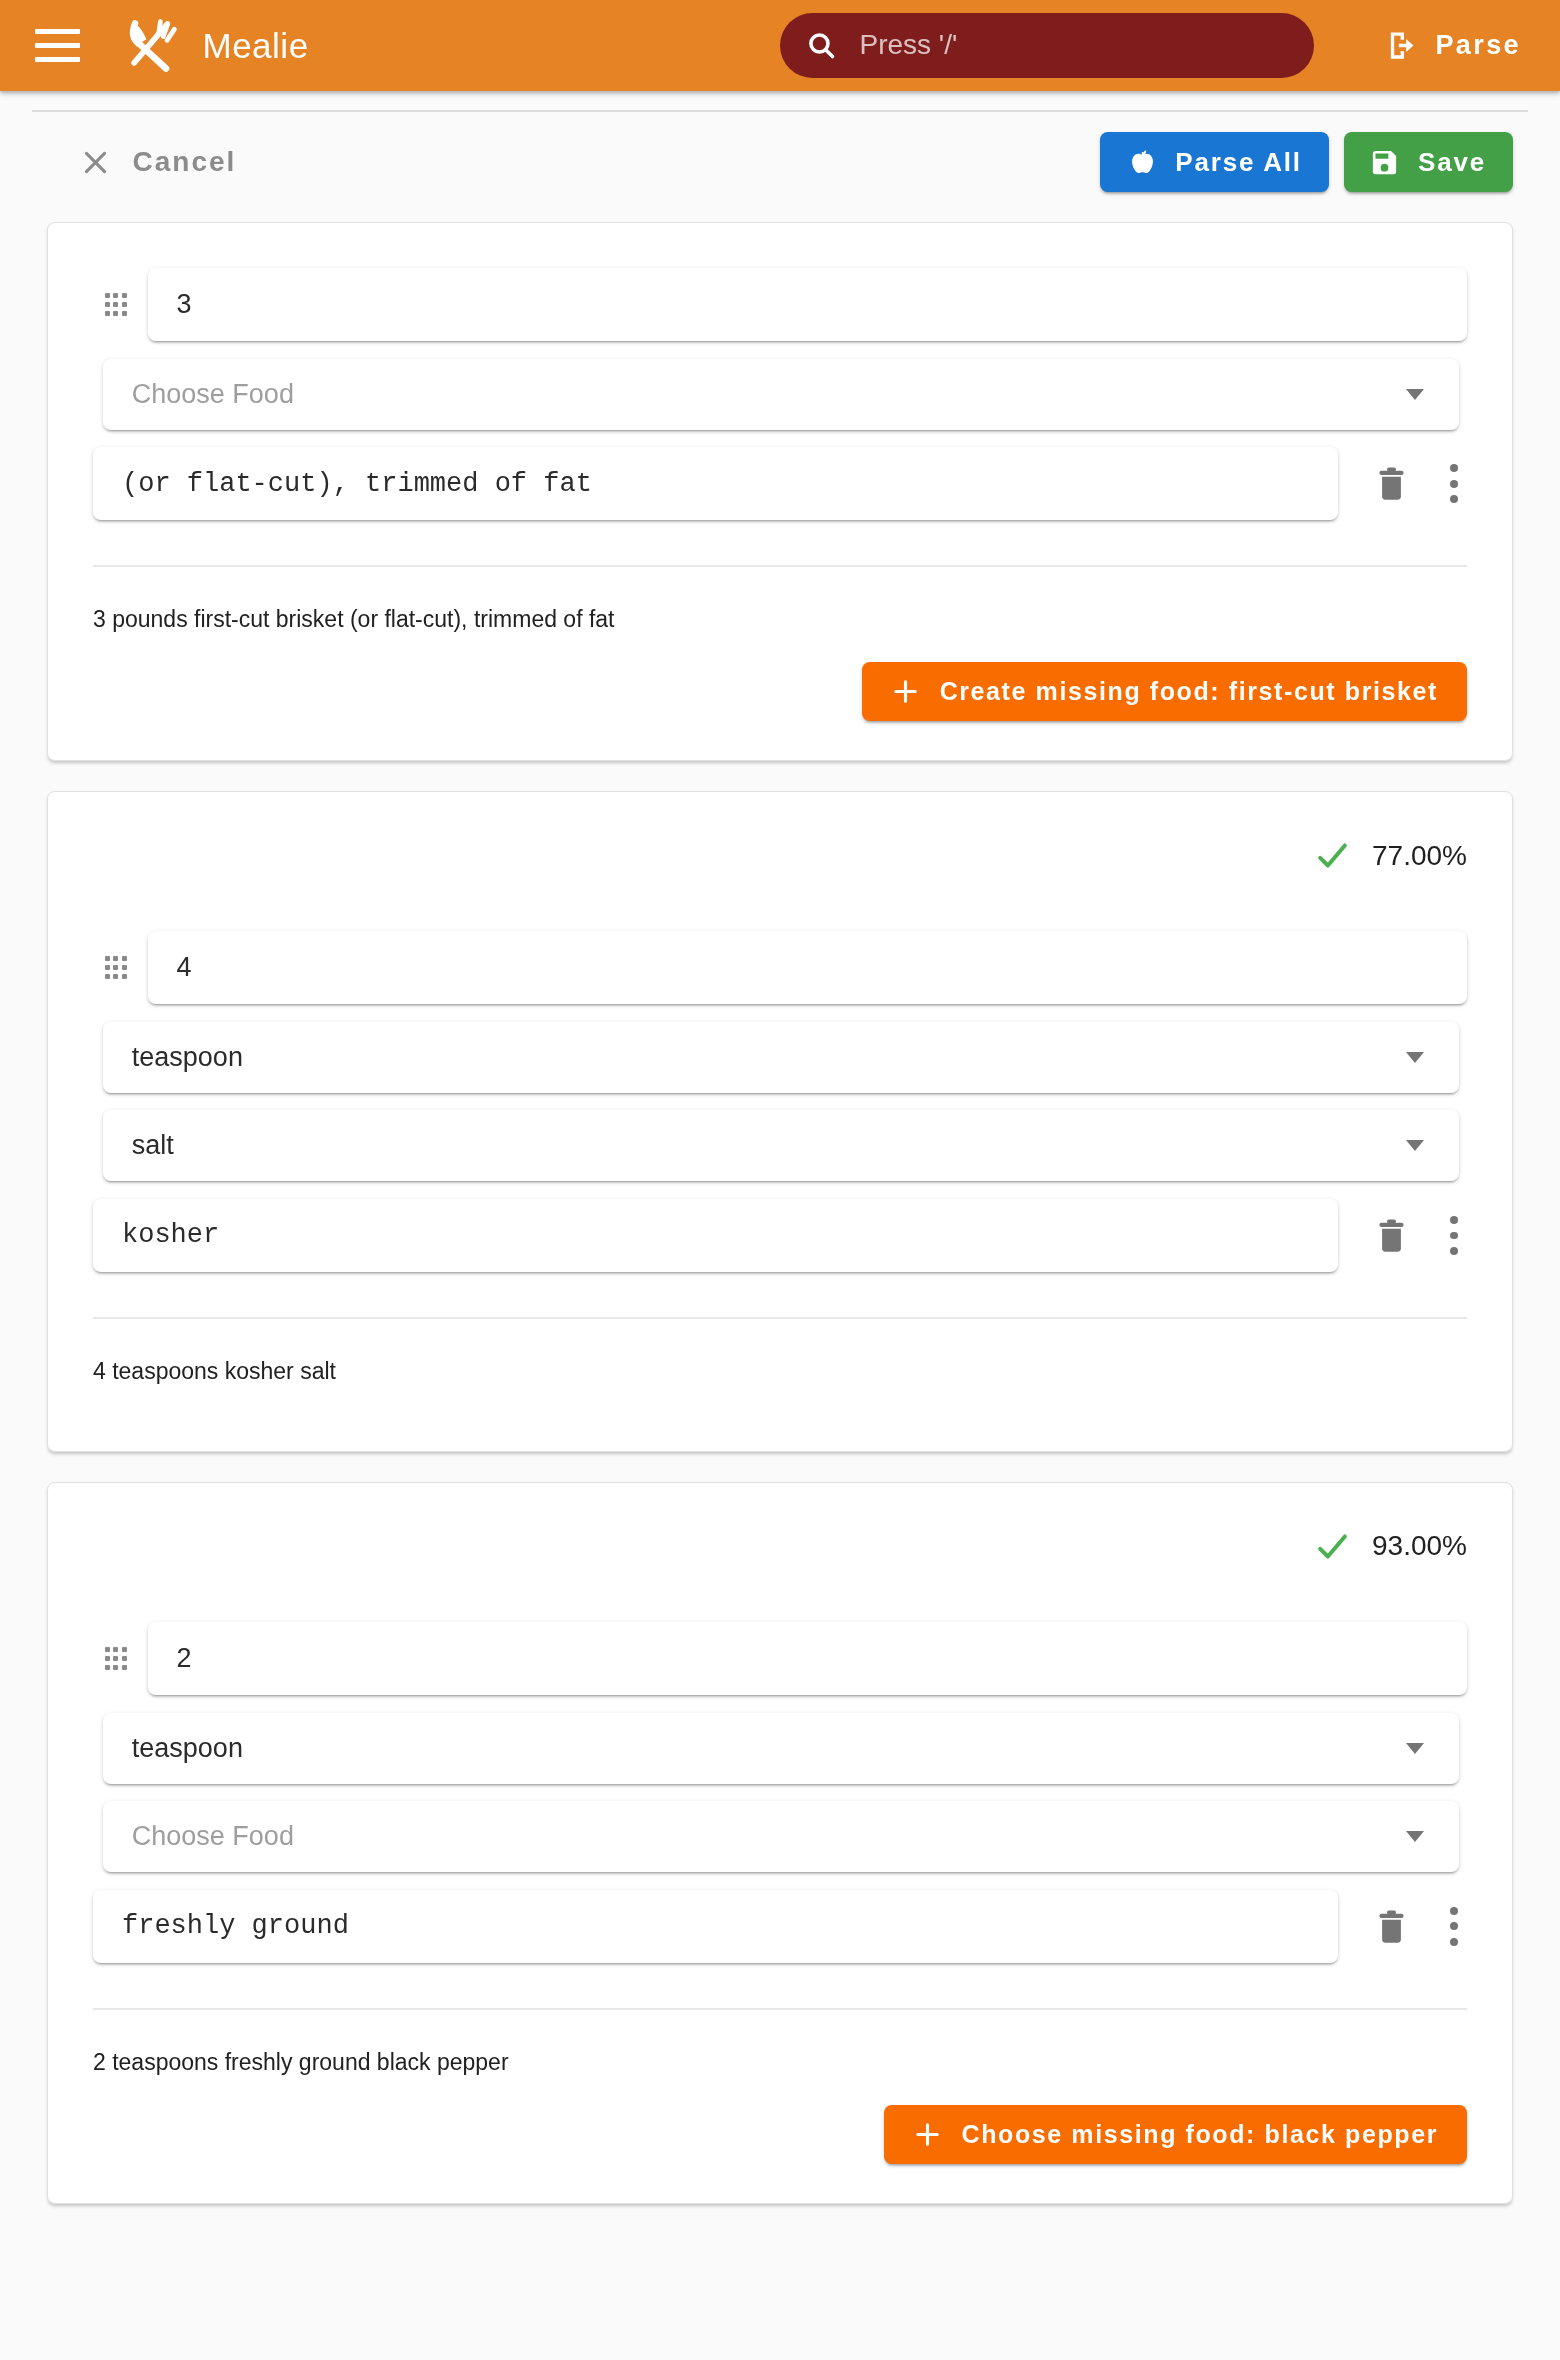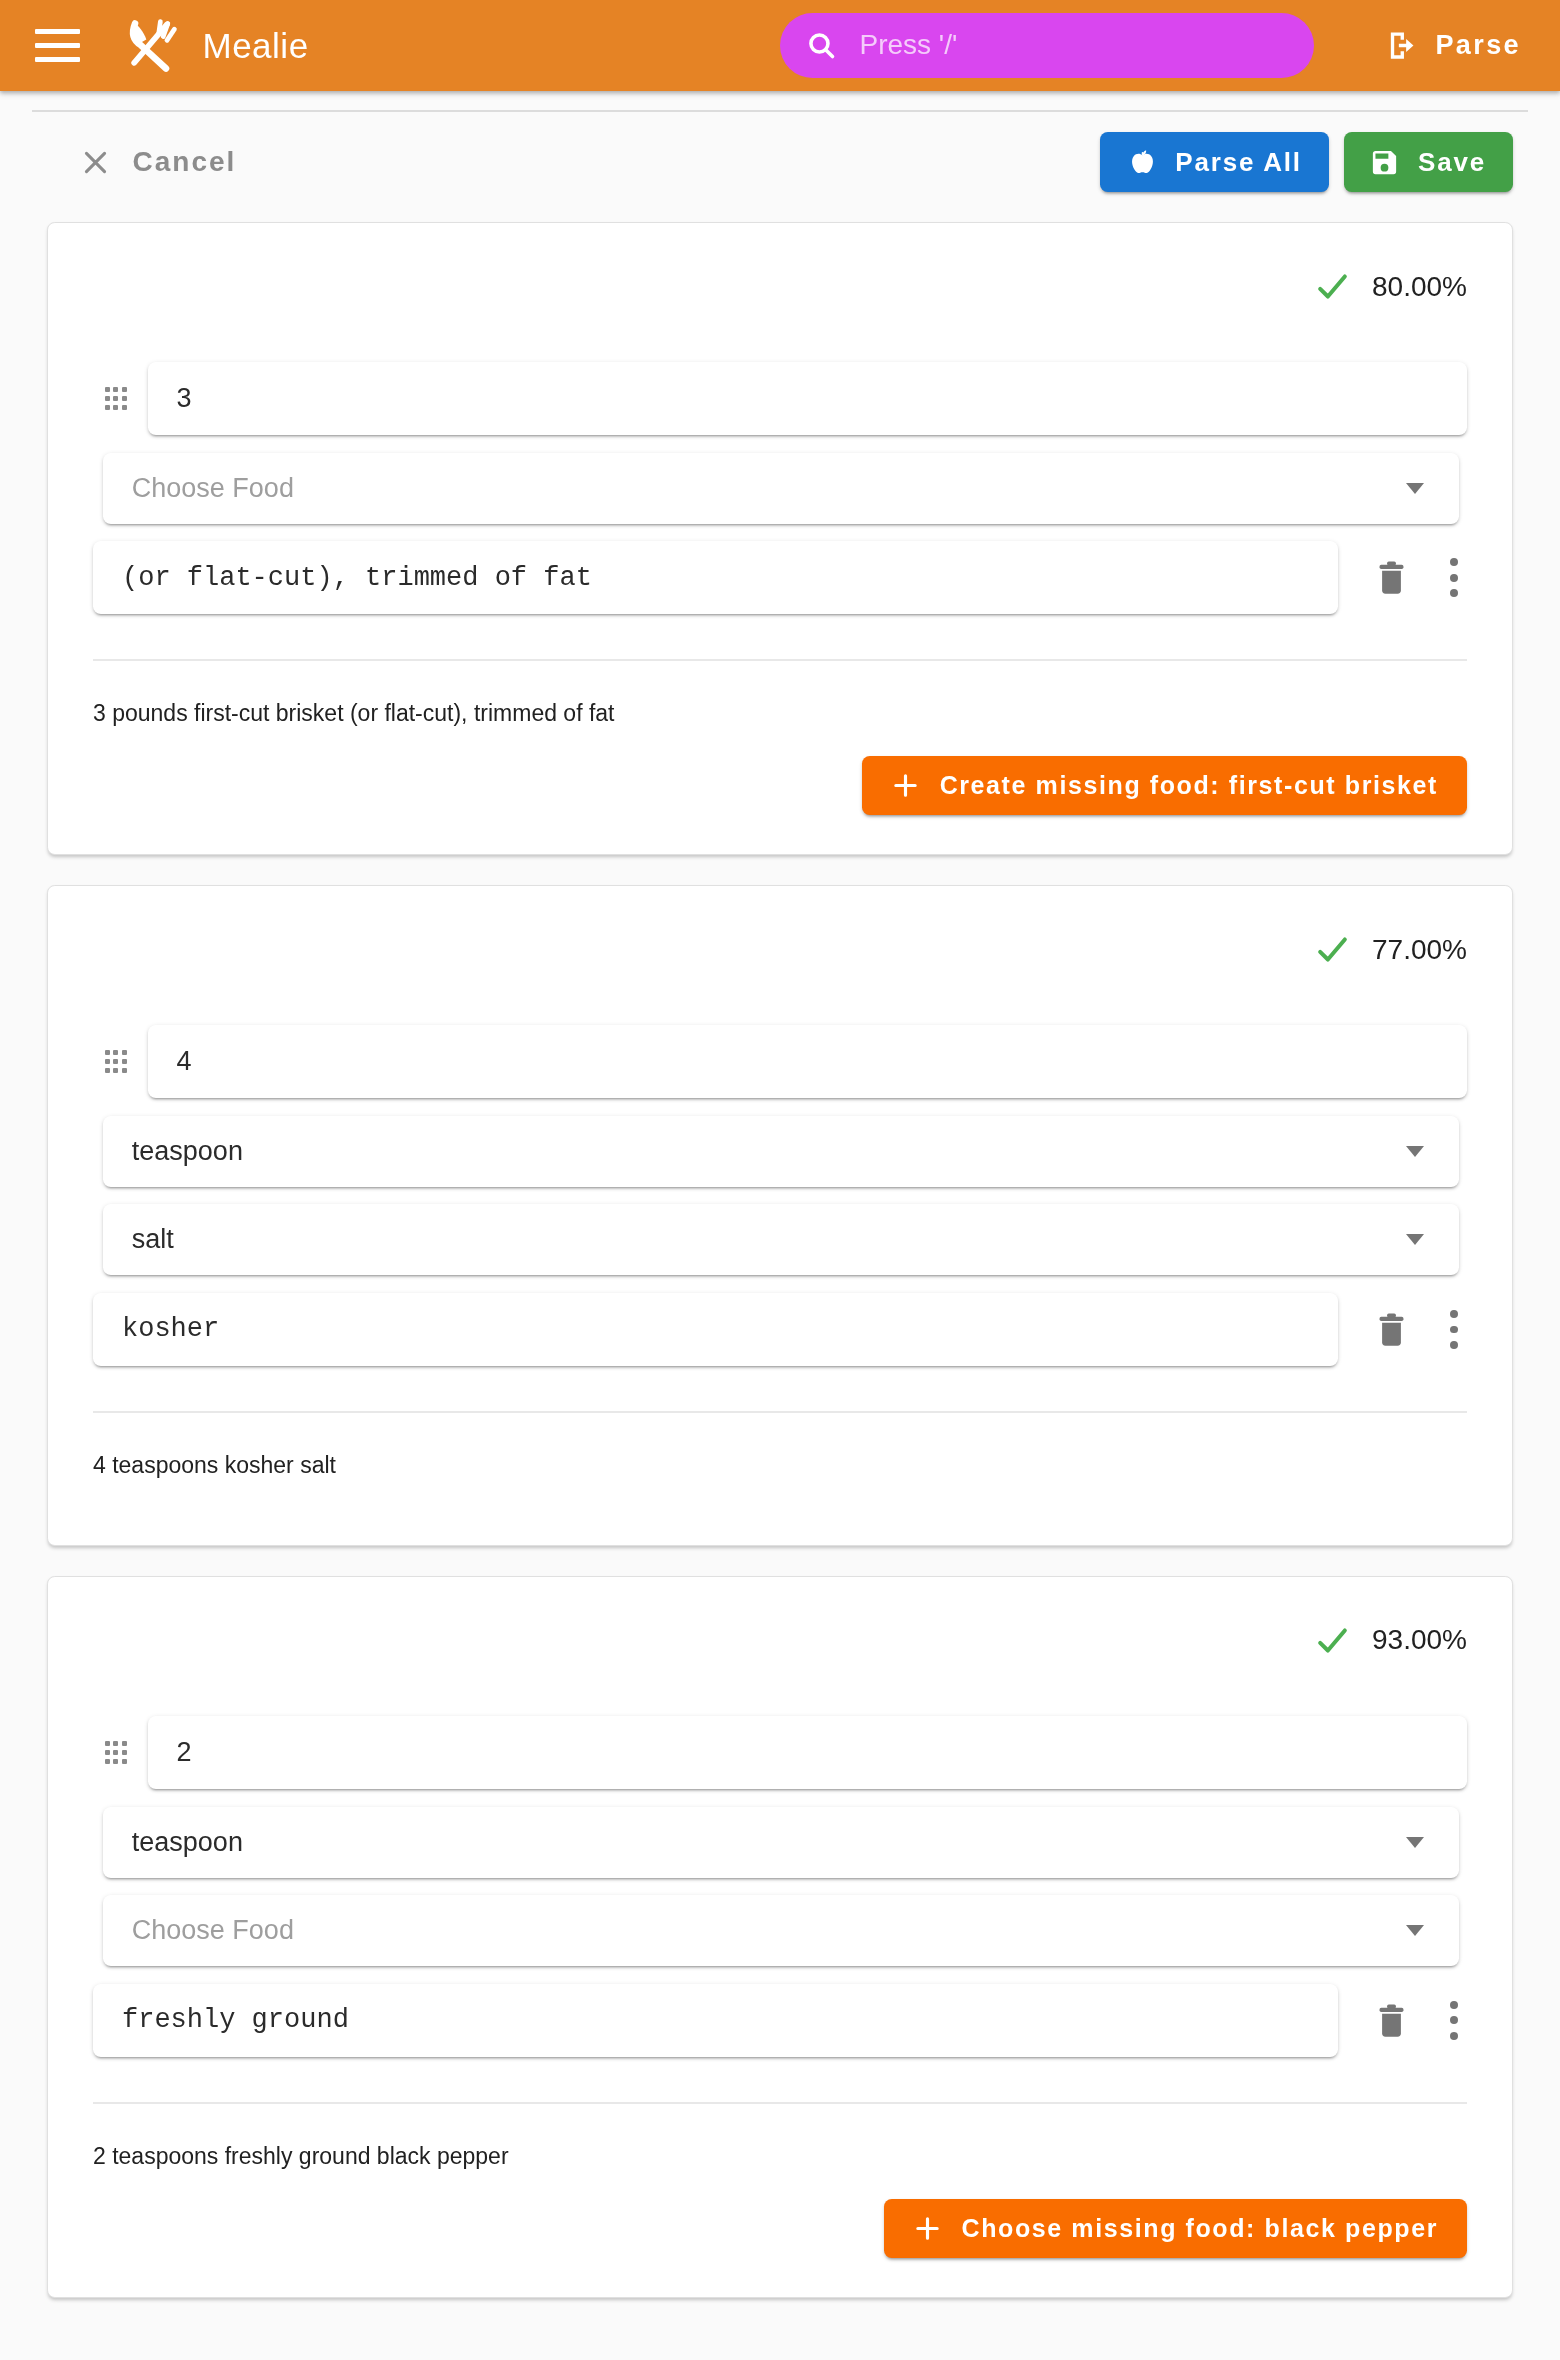--- a/index.html
+++ b/index.html
@@ -19,21 +19,21 @@
     box-shadow:0 2px 3.9px rgba(0,0,0,.25), 0 3.9px 5.9px rgba(0,0,0,.08);
     z-index:10;
   }
   .hamburger { margin-left:35px; width:45px; display:flex; flex-direction:column; gap:8.8px; cursor:pointer; }
   .hamburger span { display:block; height:4.9px; background:#fff; border-radius:1px; }
   .logo { margin-left:41px; width:60px; height:60px; }
   .app-title { margin-left:21.5px; font-size:35px; font-weight:500; color:#fff; letter-spacing:0.5px; }
   .searchbar {
     position:absolute; left:780px; top:12.7px;
     width:534px; height:65px;
-    background:#d946ef;
+    background:#7f1d1d;
     border-radius:33px;
     display:flex; align-items:center;
     padding:0 25px;
   }
   .searchbar svg { width:33px; height:33px; flex:0 0 auto; }
   .search-placeholder { margin-left:21.5px; font-size:28px; color:rgba(255,255,255,.72); }
   .logout-btn {
     margin-left:auto; margin-right:39px;
     display:flex; align-items:center; gap:15.6px;
     color:#fff; font-size:27px; font-weight:bold; letter-spacing:2.4px;
@@ -195,26 +195,20 @@
     <svg viewBox="0 0 24 24" fill="#fff" fill-rule="evenodd">
       <path d="M17 3 H5 C3.9 3 3 3.9 3 5 V19 A2 2 0 0 0 5 21 H19 A2 2 0 0 0 21 19 V7 L17 3 Z M15 9 H5 V5 H15 Z M12 19 A3 3 0 0 1 9 16 A3 3 0 0 1 12 13 A3 3 0 0 1 15 16 A3 3 0 0 1 12 19 Z"></path>
     </svg>
     <span>Save</span>
   </button>
 </div>
 
 <div class="cards">
 
   <section class="card">
-    <div class="confidence">
-      <svg viewBox="0 0 24 24" fill="none" stroke="#4CAF50" stroke-width="2.6" stroke-linecap="round" stroke-linejoin="round">
-        <path d="M4 13.5 L9 18.5 L20 5.5"></path>
-      </svg>
-      <span class="confidence-value">80.00%</span>
-    </div>
     <div class="row row-qty">
       <div class="drag-handle">
           <i></i>
           <i></i>
           <i></i>
           <i></i>
           <i></i>
           <i></i>
           <i></i>
           <i></i>

